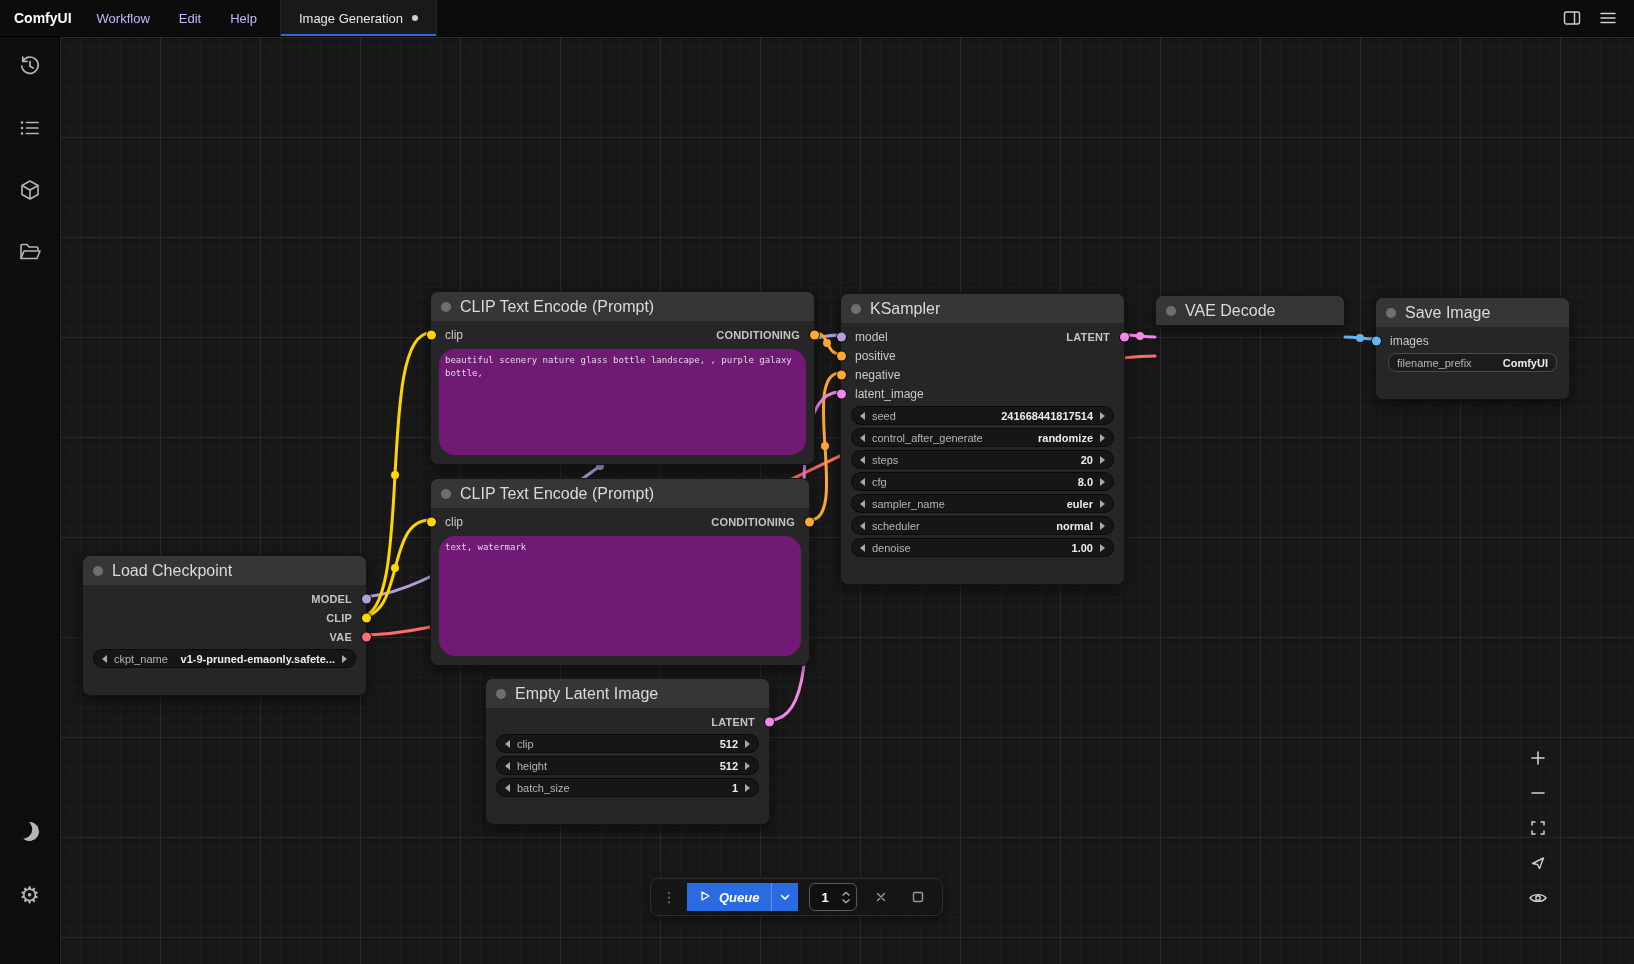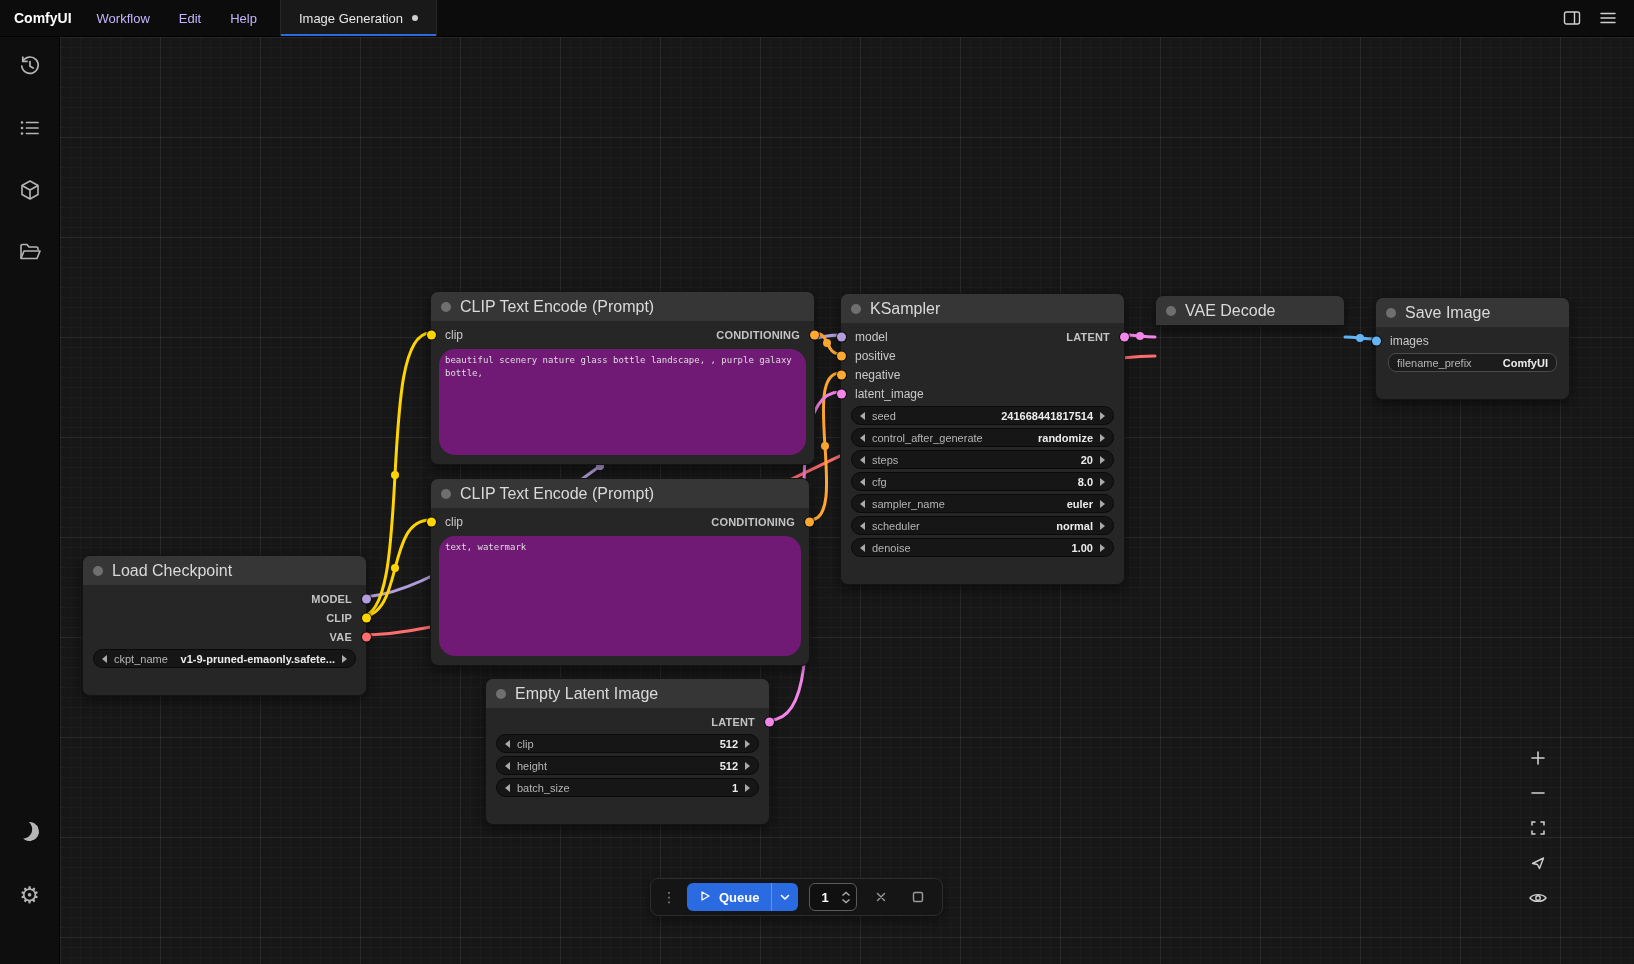--- a/index.html
+++ b/index.html
@@ -82,21 +82,21 @@
   #node-empty-latent   { left:425px; top:641px; width:285px; }
   #node-ksampler       { left:780px; top:256px; width:285px; }
   #node-vae-decode     { left:1095px; top:258px; width:190px; }
   #node-save-image     { left:1315px; top:260px; width:195px; }
 
   
   .queue-bar { position:absolute; left:590px; top:841px; height:38px; z-index:10; display:flex; align-items:center;
     gap:11px; padding:0 11px; background:#151515; border:1px solid #2d2d2d; border-radius:8px;
     box-shadow:0 4px 10px rgba(0,0,0,.4); }
   .drag-dots::before { content:"\22EE"; color:#8a8a8a; font-size:14px; }
-  .queue-btn { display:flex; align-items:center; height:28px; background:var(--c-accent); border-radius:6px; color:#fff; overflow:hidden; }
+  .queue-btn { display:flex; align-items:center; height:28px; background:var(--c-accent); border-radius:0; color:#fff; overflow:hidden;font-style:italic; }
   .queue-main { display:flex; align-items:center; gap:8px; padding:0 12px; height:100%; }
   .queue-label { font-size:13px; font-weight:600; color:#fff; }
   .queue-sep { width:1px; height:100%; background:rgba(255,255,255,.28); }
   .queue-caret { width:26px; height:100%; display:flex; align-items:center; justify-content:center; }
   .batch { display:flex; align-items:center; height:28px; min-width:48px; background:#101010;
     border:1px solid #5a5a5a; border-radius:6px; padding:0 5px 0 11px; gap:6px; }
   .batch-val { color:#fff; font-size:13px; font-weight:600; }
   .steppers { display:flex; flex-direction:column; gap:1px; margin-left:auto; }
   .icon-btn { width:26px; height:26px; display:flex; align-items:center; justify-content:center; }
 

